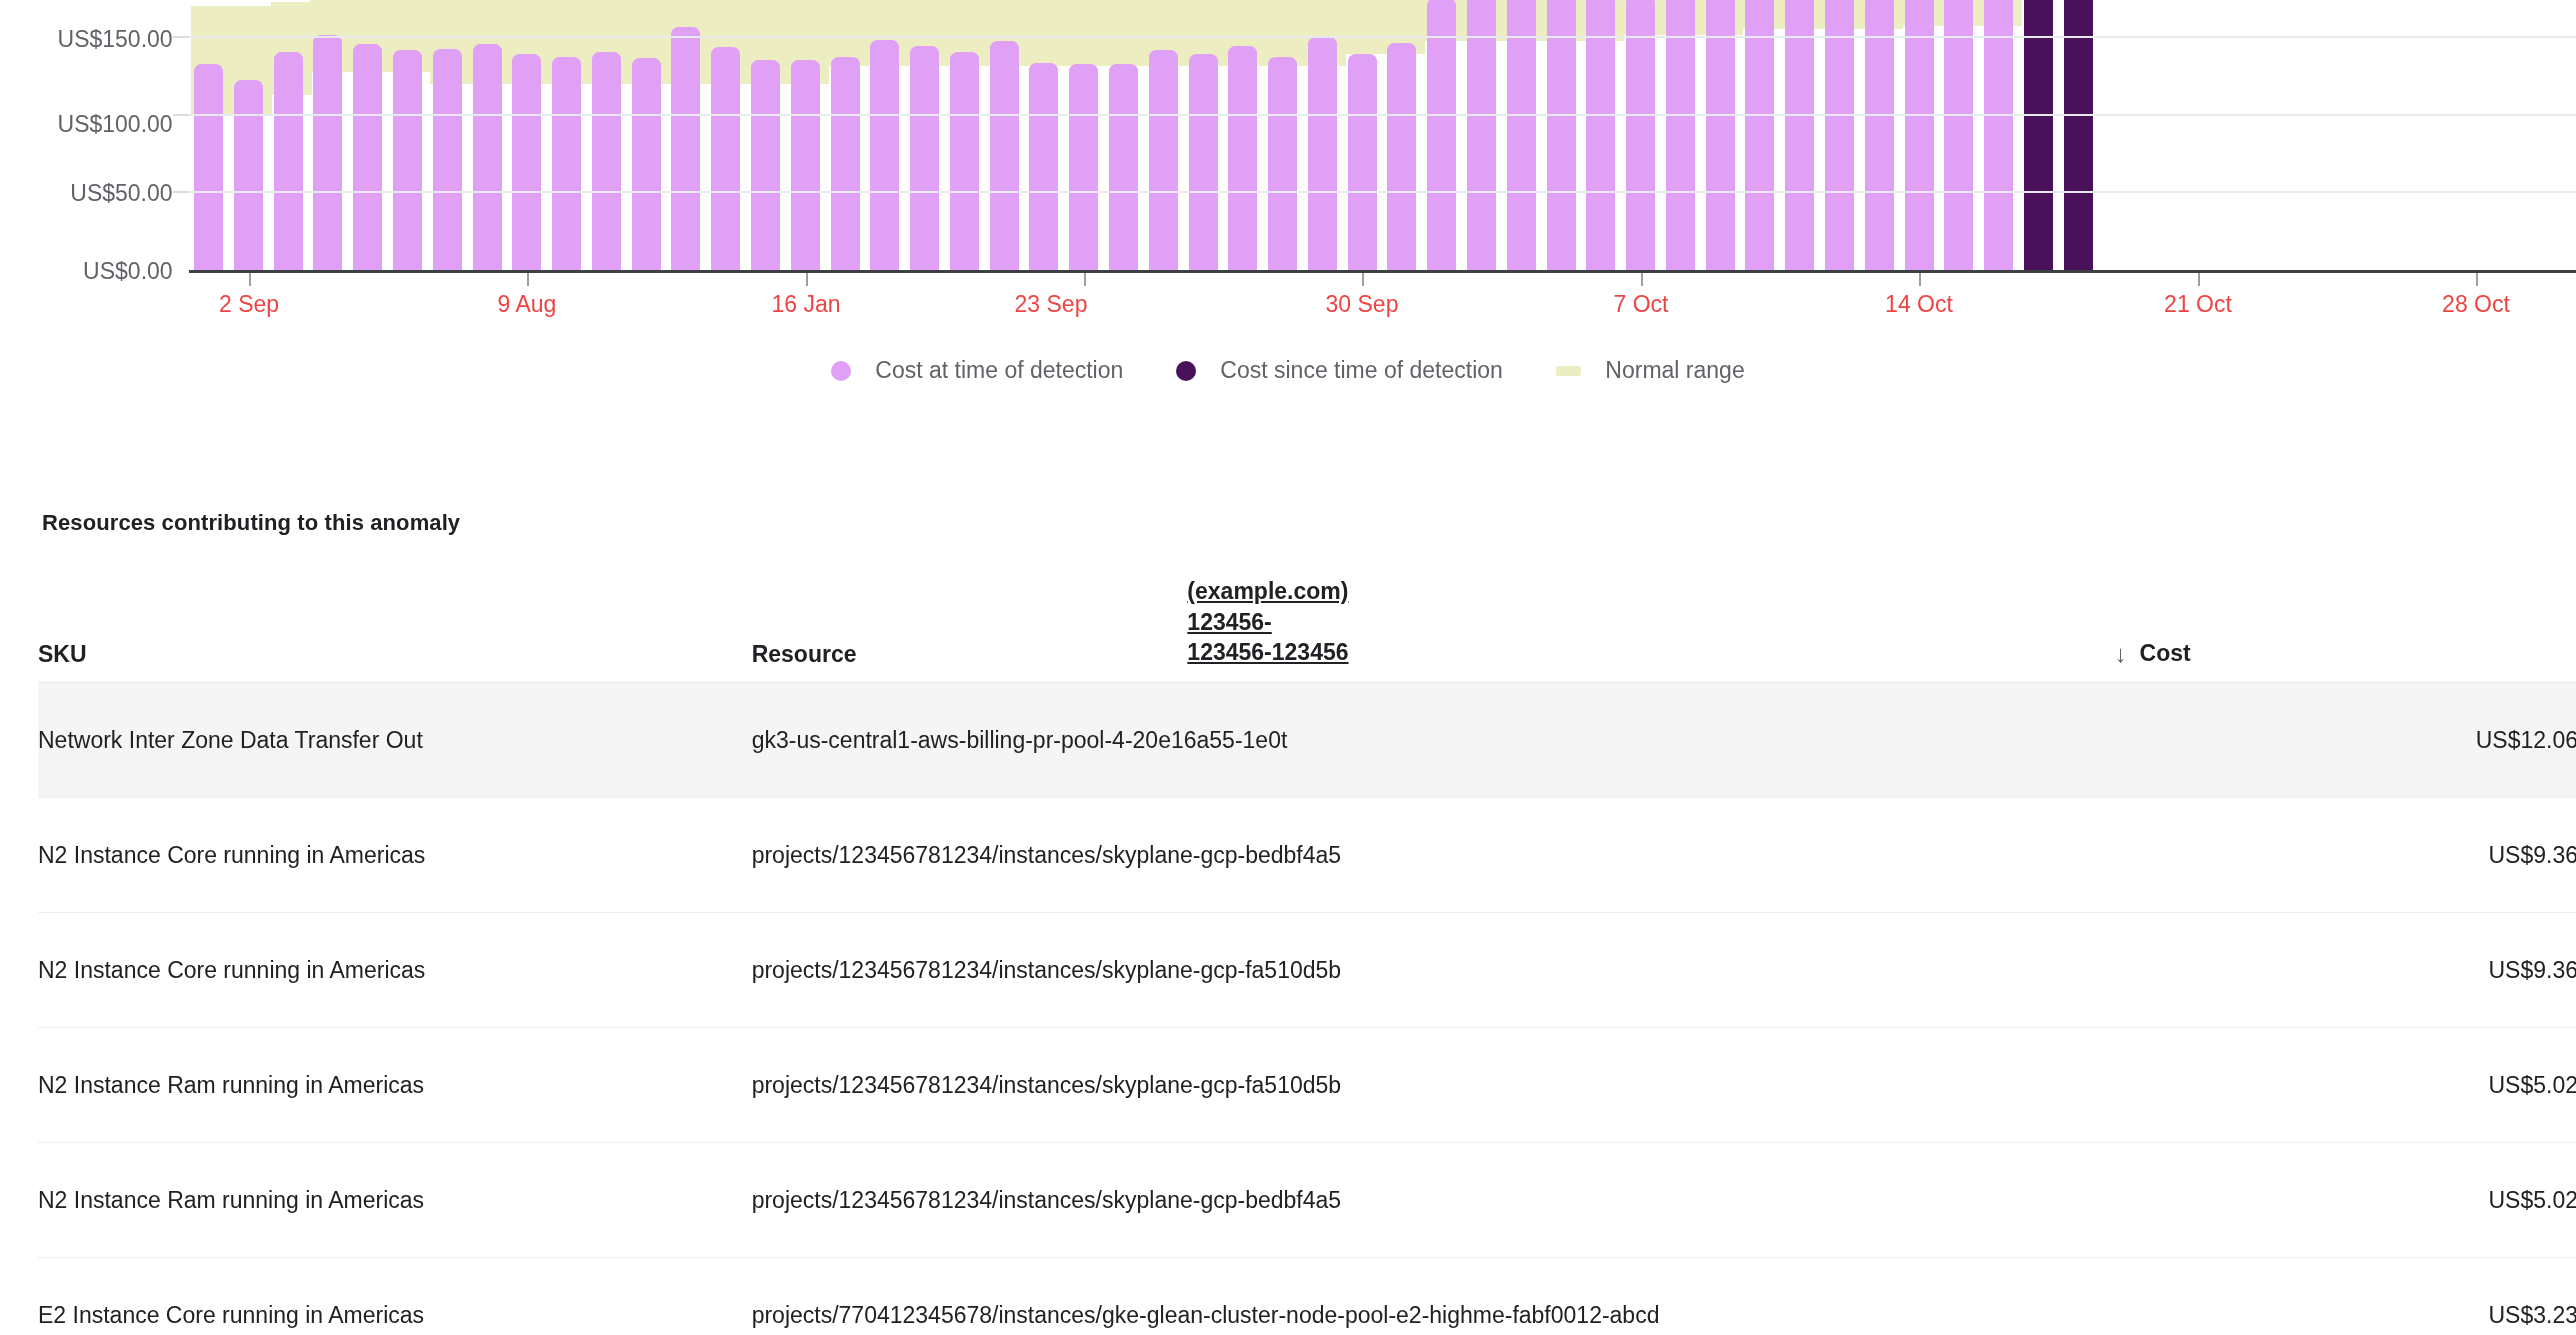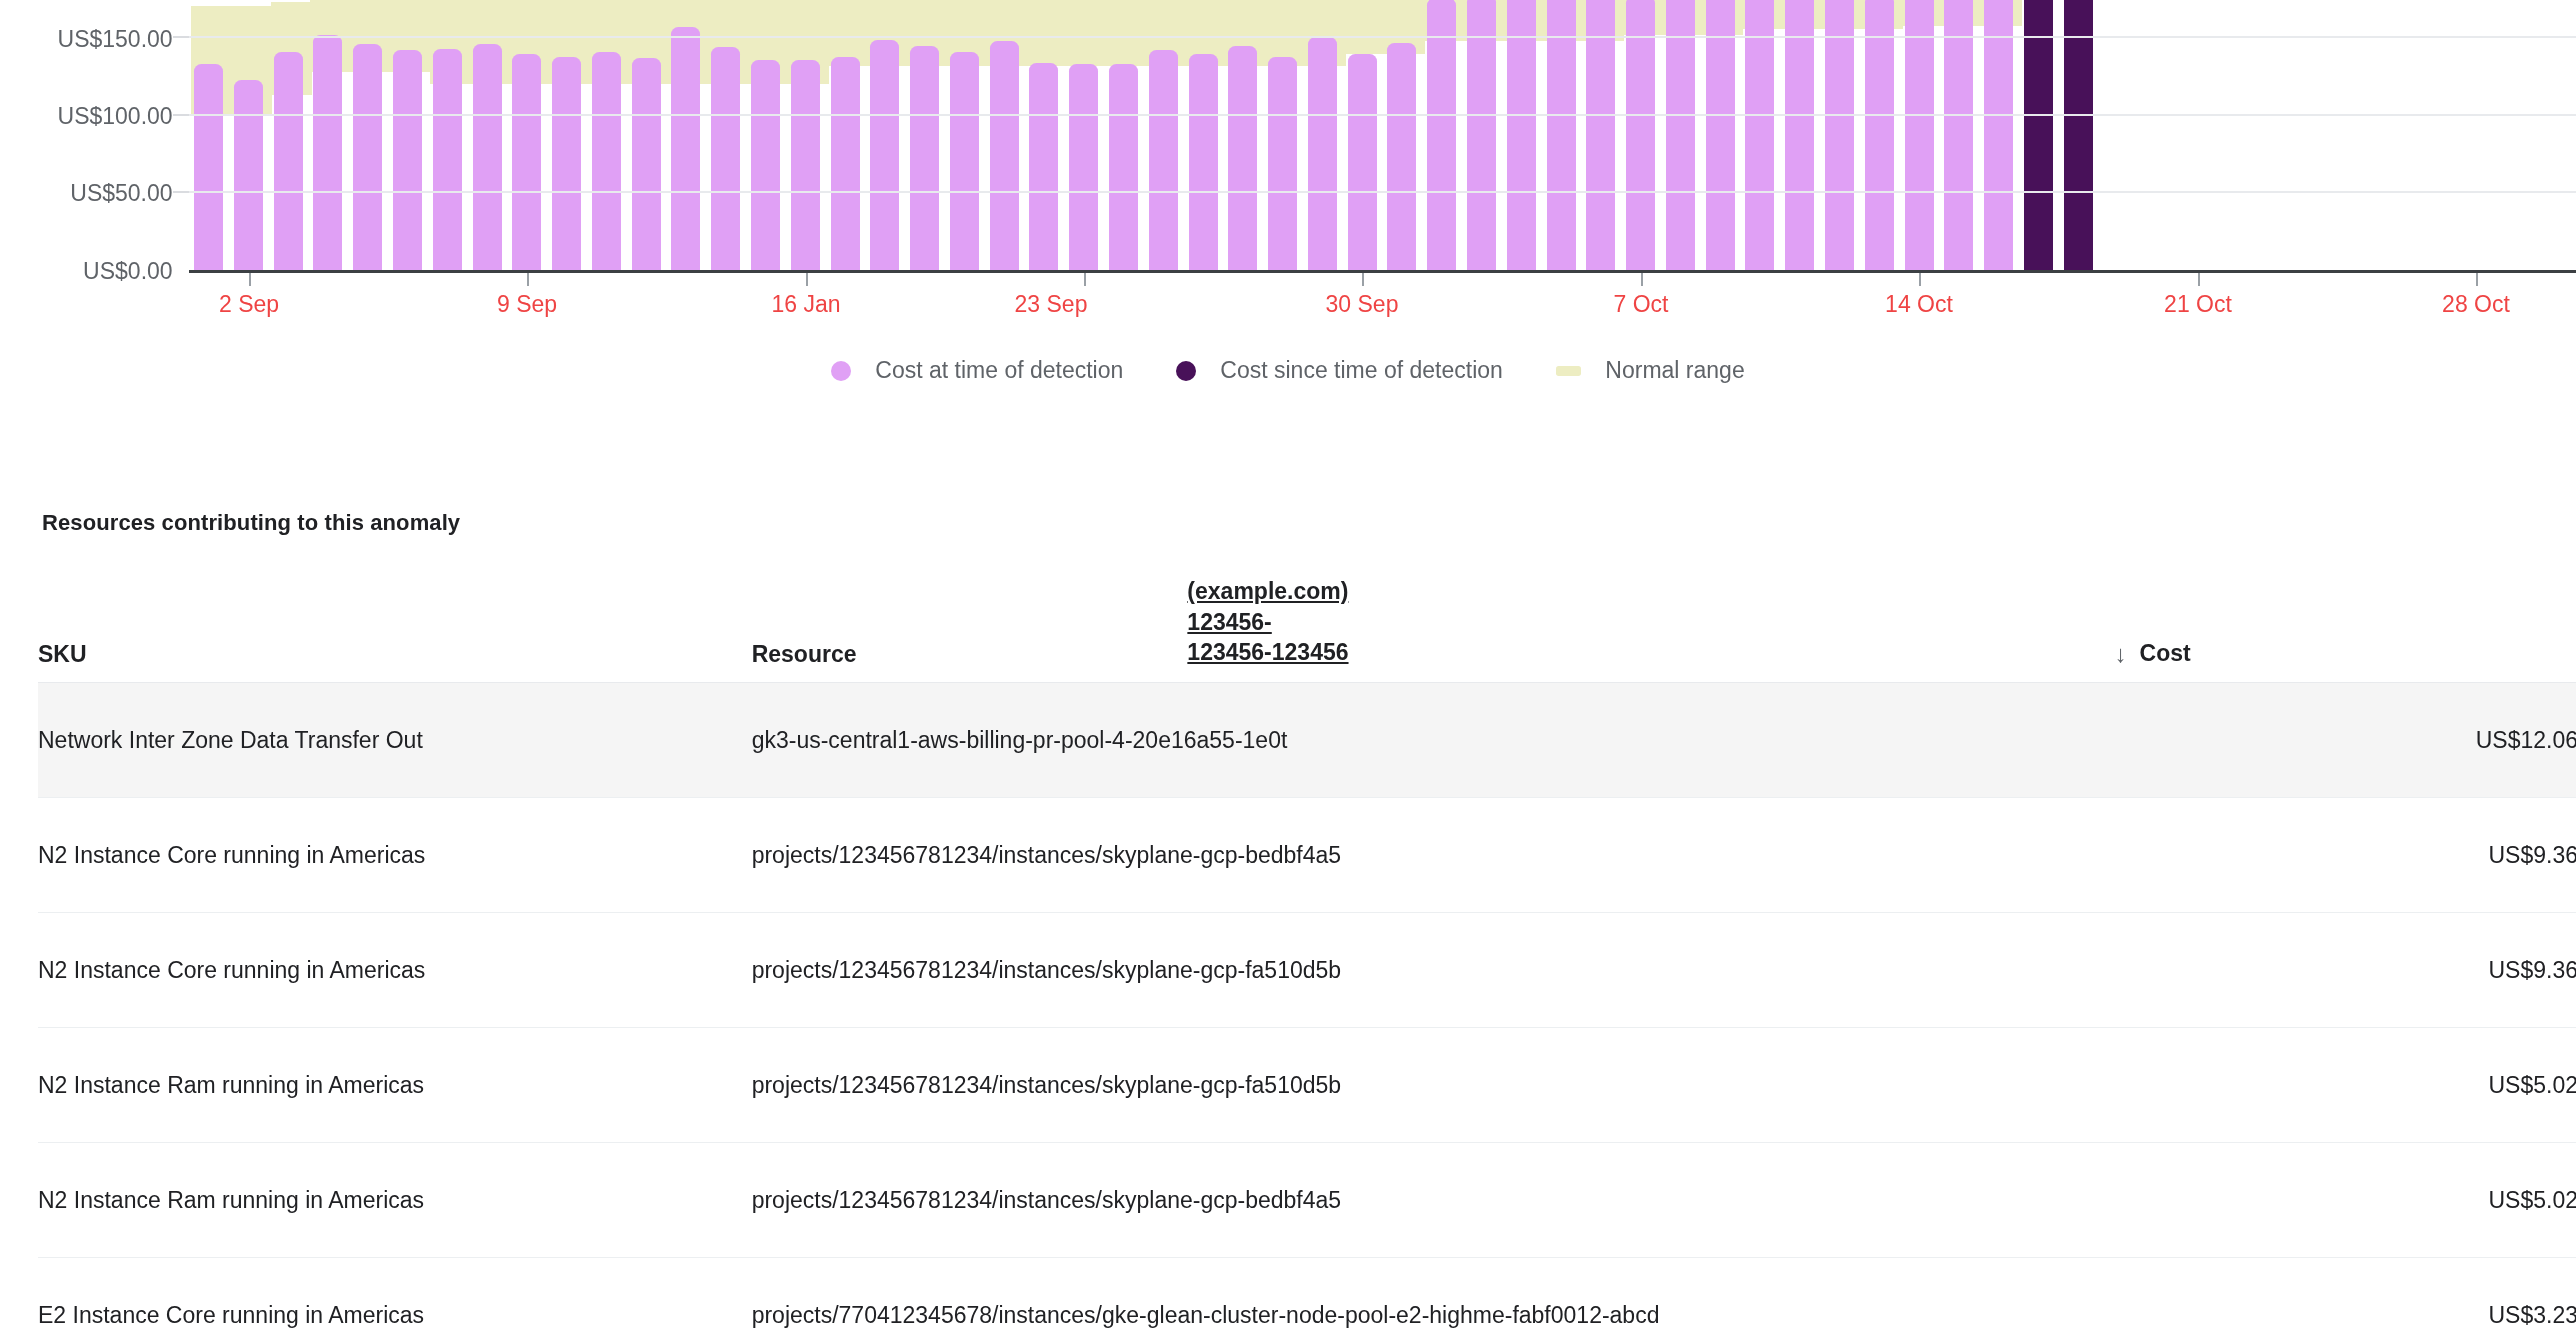--- a/index.html
+++ b/index.html
@@ -163,21 +163,21 @@
 </head>
 <body>
 
 <div class="page">
 
   <div class="chart-block">
     <div class="plot-wrap">
       <div class="ylabels" id="ylabels">
           <div class="ylabel" style="top: 271px;">US$0.00</div>
           <div class="ylabel" style="top: 193px;">US$50.00</div>
-          <div class="ylabel" style="top: 116px;">US$100.00</div>
+          <div class="ylabel" style="top: 124px;">US$100.00</div>
           <div class="ylabel" style="top: 39px;">US$150.00</div>
         </div>
       <div class="plot" id="plot">
         <div class="normal-band" id="normal-band" style="left: 0px; width: 2387px; height: 271px;">
             <div class="band-seg" style="left: 2px; width: 41px; bottom: 156px; height: 108px; background: rgb(237, 237, 194);"></div>
             <div class="band-seg" style="left: 42px; width: 41px; bottom: 156px; height: 108px; background: rgb(237, 237, 194);"></div>
             <div class="band-seg" style="left: 82px; width: 41px; bottom: 175px; height: 93px; background: rgb(237, 237, 194);"></div>
             <div class="band-seg" style="left: 121px; width: 41px; bottom: 198px; height: 73px; background: rgb(237, 237, 194);"></div>
             <div class="band-seg" style="left: 161px; width: 41px; bottom: 198px; height: 73px; background: rgb(237, 237, 194);"></div>
             <div class="band-seg" style="left: 201px; width: 41px; bottom: 198px; height: 73px; background: rgb(237, 237, 194);"></div>
@@ -278,21 +278,21 @@
           <div class="gridline" style="bottom: 157px;"></div>
           <div class="gridtick" style="bottom: 157px;"></div>
           <div class="gridline" style="bottom: 235px;"></div>
           <div class="gridtick" style="bottom: 235px;"></div>
         </div>
     </div>
     <div class="xaxis" id="xaxis">
         <div class="xtick" style="left: 60px;"></div>
         <div class="xlabel" style="left: 60px;">2 Sep</div>
         <div class="xtick" style="left: 338px;"></div>
-        <div class="xlabel" style="left: 338px;">9 Sep</div>
+        <div class="xlabel" style="left: 338px;">9 Aug</div>
         <div class="xtick" style="left: 617px;"></div>
         <div class="xlabel" style="left: 617px;">16 Jan</div>
         <div class="xtick" style="left: 895px;"></div>
         <div class="xlabel" style="left: 862px;">23 Sep</div>
         <div class="xtick" style="left: 1173px;"></div>
         <div class="xlabel" style="left: 1173px;">30 Sep</div>
         <div class="xtick" style="left: 1452px;"></div>
         <div class="xlabel" style="left: 1452px;">7 Oct</div>
         <div class="xtick" style="left: 1730px;"></div>
         <div class="xlabel" style="left: 1730px;">14 Oct</div>

